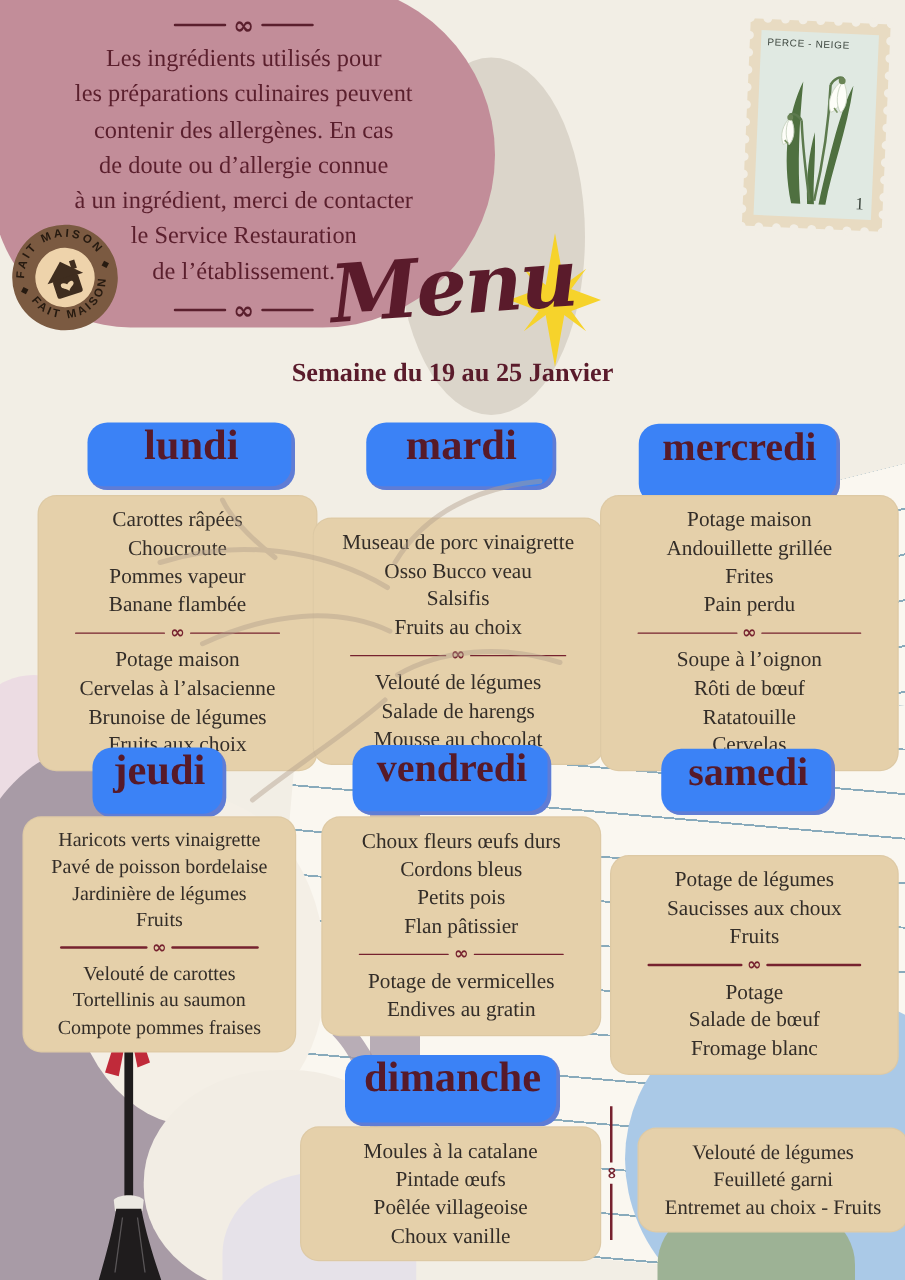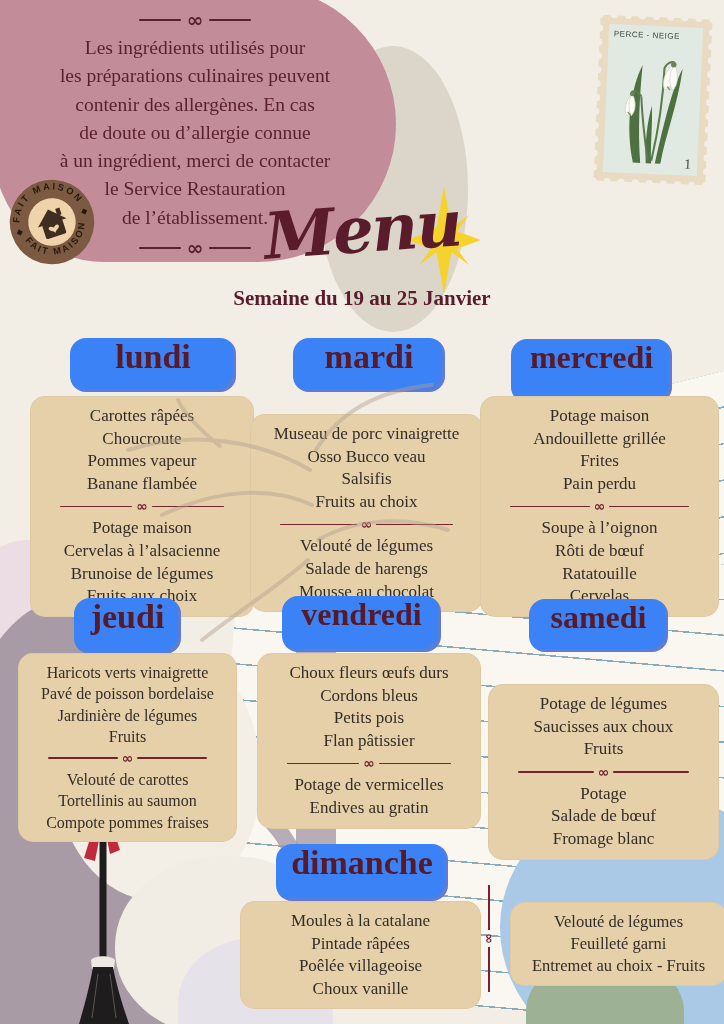--- a/index.html
+++ b/index.html
@@ -353,21 +353,21 @@
         <div class="item">Fromage blanc</div>
       </div>
   </div>
 
   <div class="pill" id="p-dimanche">
       <span>dimanche</span>
     </div>
   <div class="box" id="b-dimanche-l">
     <div>
         <div class="item">Moules à la catalane</div>
-        <div class="item">Pintade râpées</div>
+        <div class="item">Pintade œufs</div>
         <div class="item">Poêlée villageoise</div>
         <div class="item">Choux vanille</div>
       </div>
   </div>
   <div class="vdivider">
     <span class="glyph">∞</span>
   </div>
   <div class="box" id="b-dimanche-r">
     <div>
         <div class="item">Velouté de légumes</div>

